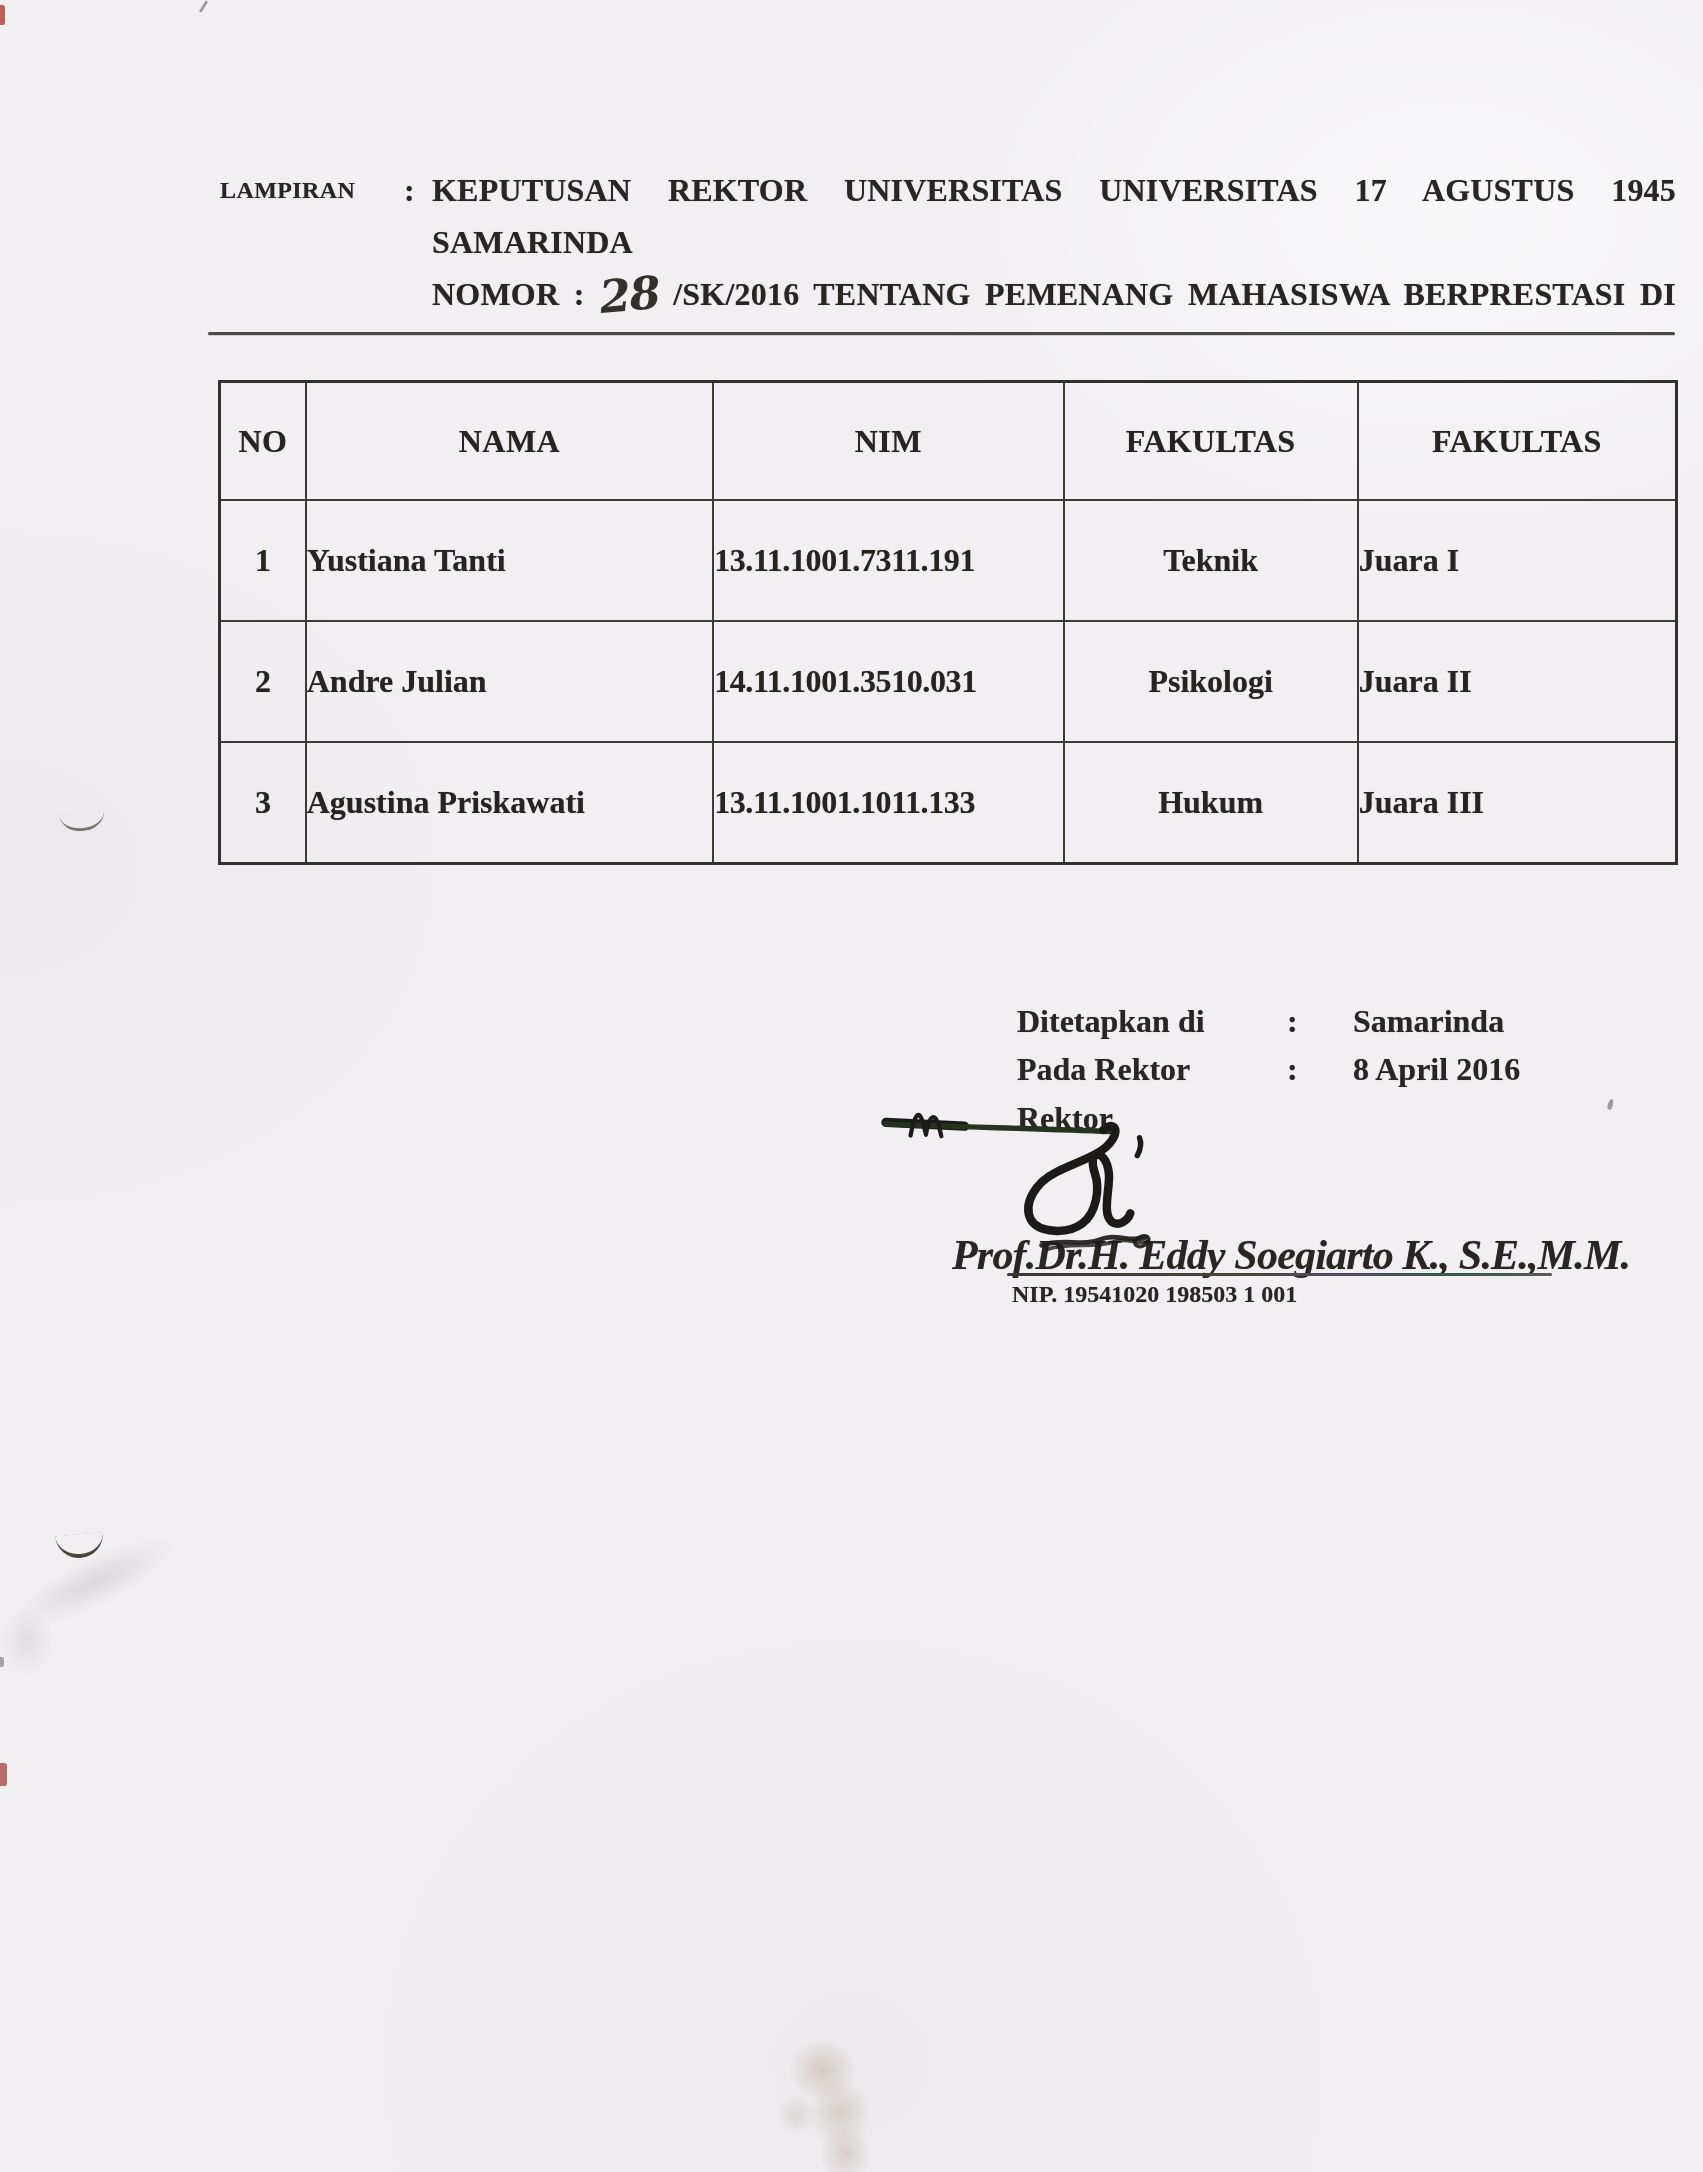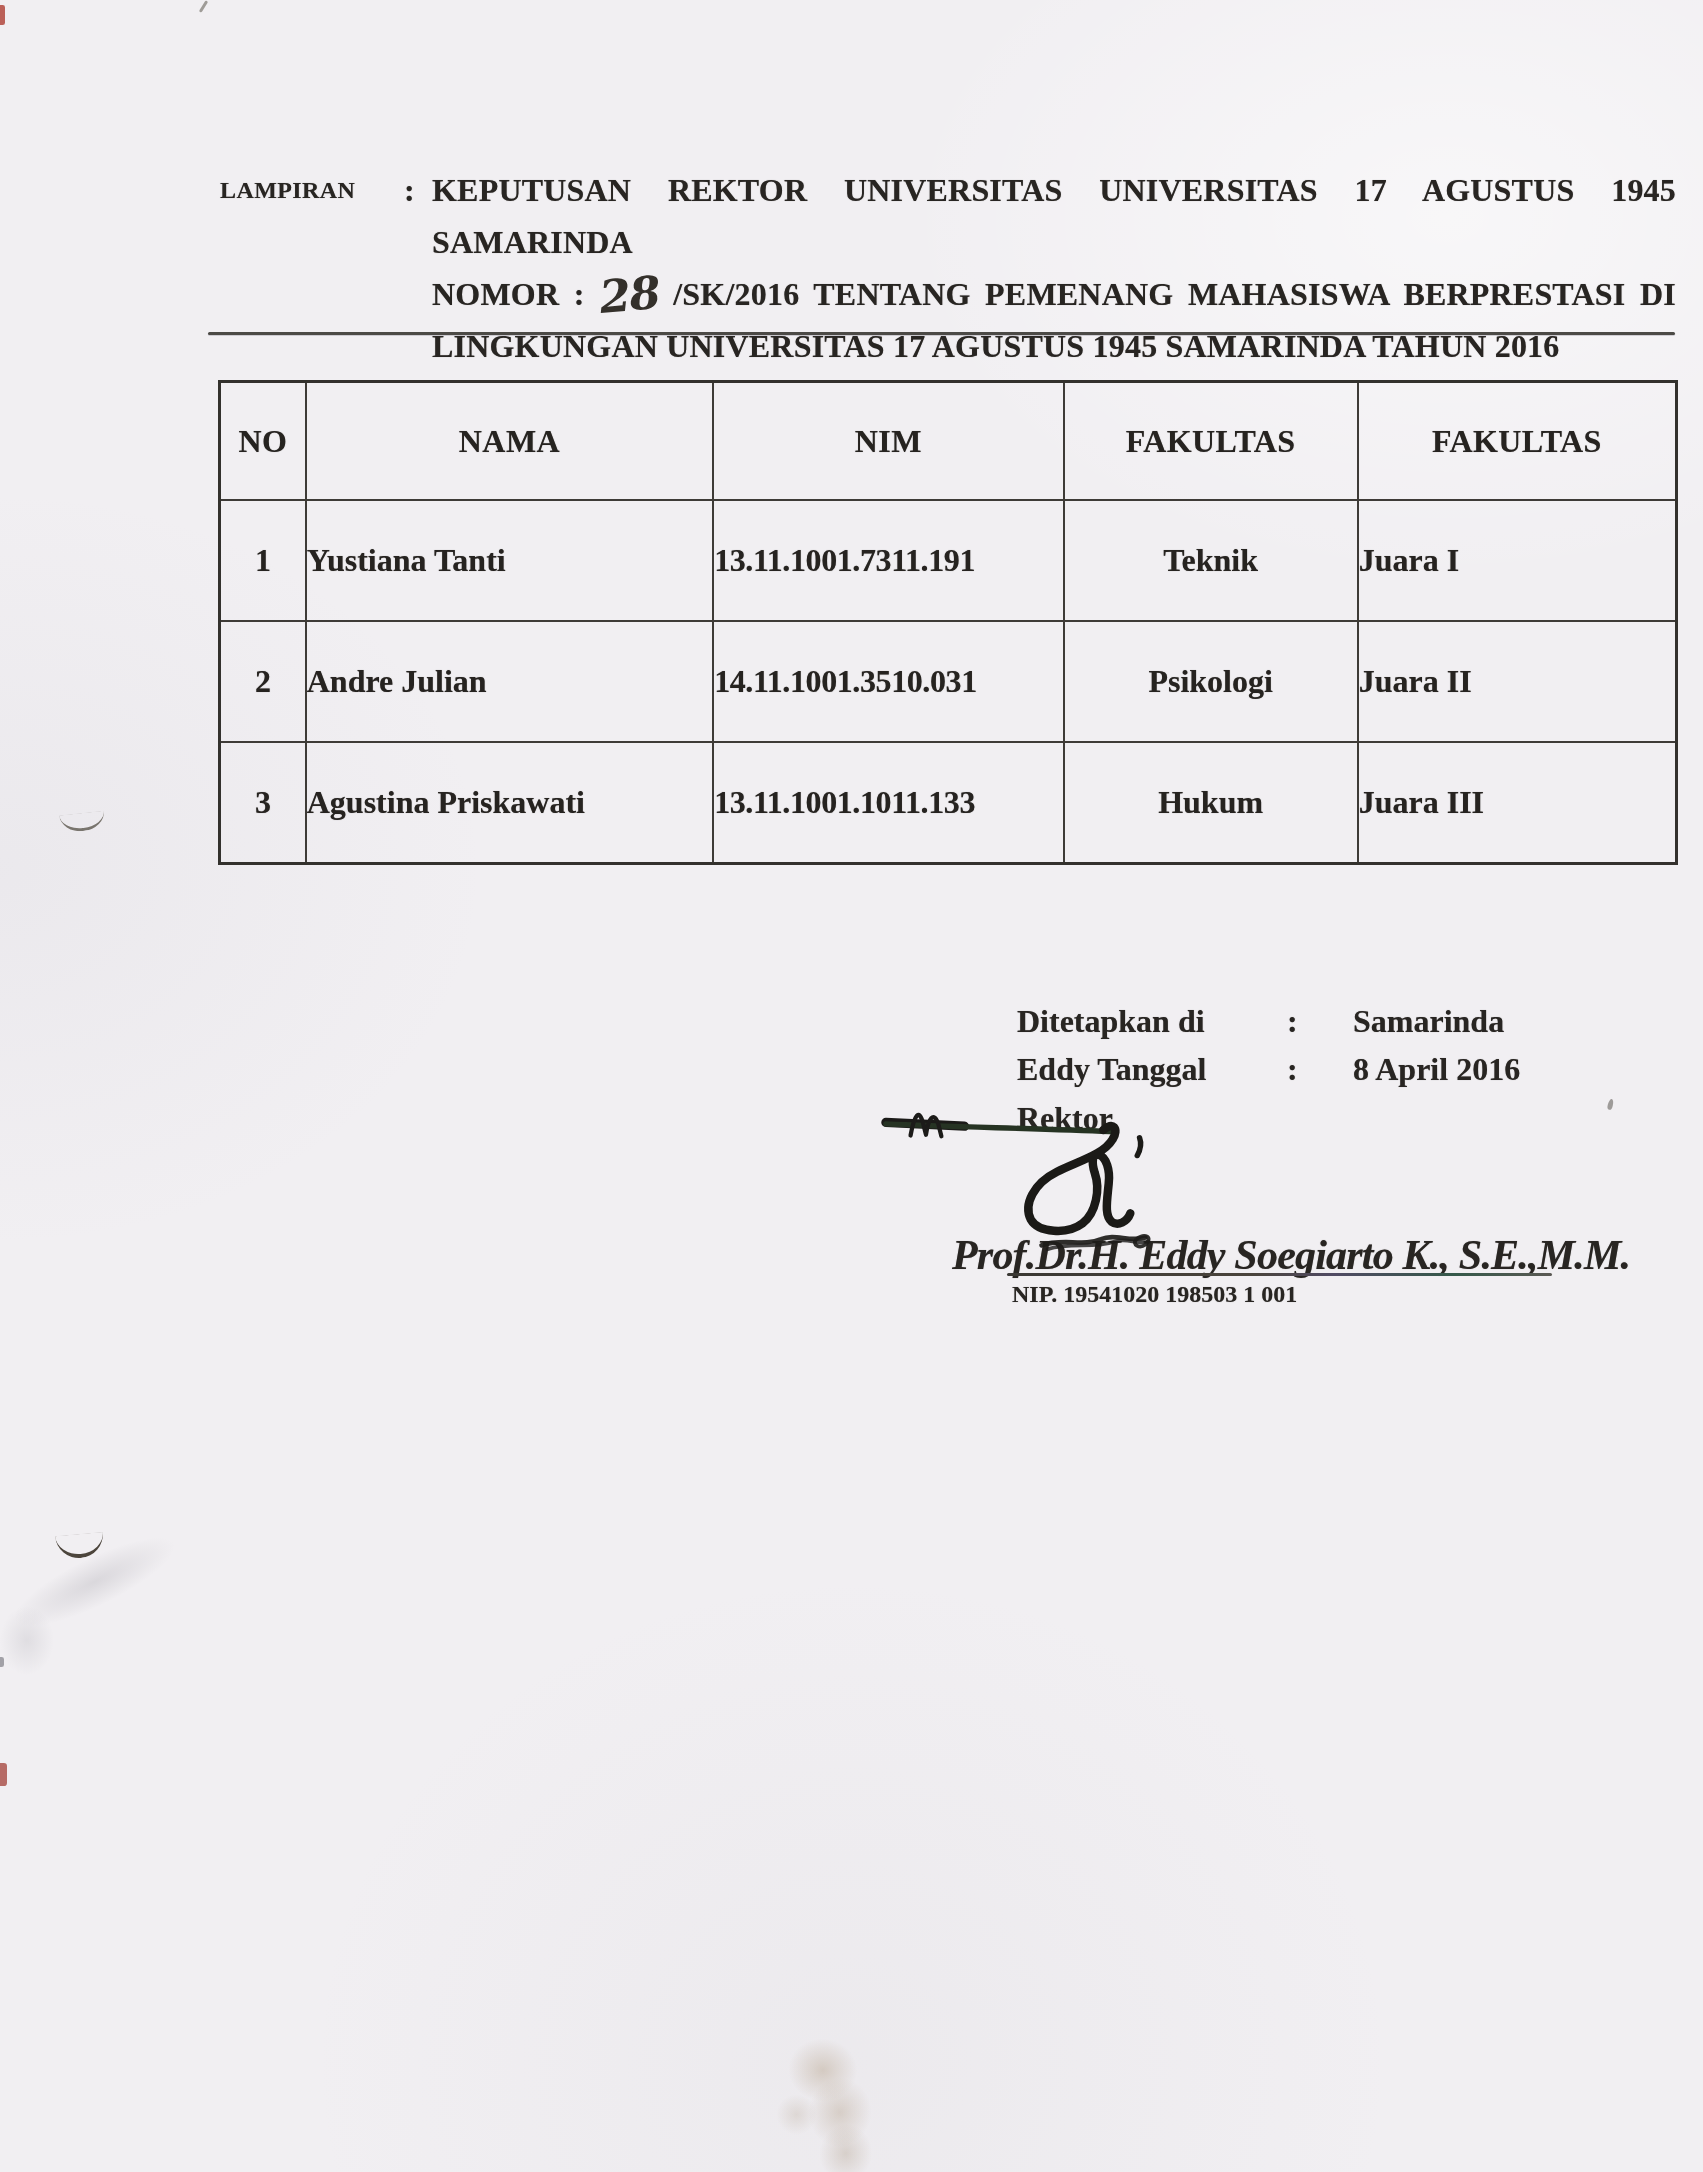--- a/index.html
+++ b/index.html
@@ -148,21 +148,20 @@
 </head>
 <body>
 
 <div class="page">
 
   <div class="lampiran-label ink">LAMPIRAN</div>
   <div class="lampiran-colon ink">:</div>
   <div class="header-lines">
     <div class="header-line justify-line ink">KEPUTUSAN REKTOR UNIVERSITAS UNIVERSITAS 17 AGUSTUS 1945 SAMARINDA</div>
     <div class="header-line justify-line"><span class="ink">NOMOR :</span> <span class="handwritten-number">28</span> <span class="ink">/SK/2016 TENTANG PEMENANG MAHASISWA BERPRESTASI DI</span></div>
-    <div class="header-line ink">LINGKUNGAN UNIVERSITAS 17 AGUSTUS 1945 SAMARINDA TAHUN 2016</div>
   </div>
   <div class="header-divider"></div>
 
   <table class="winners">
     <colgroup>
       <col style="width:5.92%">
         <col style="width:27.96%">
         <col style="width:24.05%">
         <col style="width:20.19%">
         <col style="width:21.88%">
@@ -196,21 +195,21 @@
         <td class="c-fak ink">Hukum</td>
         <td class="c-pre ink">Juara III</td>
       </tr>
     </tbody>
   </table>
 
   <div class="sig-row row-place">
     <span class="sig-label ink">Ditetapkan di</span><span class="sig-colon ink">:</span><span class="ink">Samarinda</span>
   </div>
   <div class="sig-row row-date">
-    <span class="sig-label ink">Eddy Tanggal</span><span class="sig-colon ink">:</span><span class="ink">8 April 2016</span>
+    <span class="sig-label ink">Pada Rektor</span><span class="sig-colon ink">:</span><span class="ink">8 April 2016</span>
   </div>
   <div class="sig-row row-role"><span class="ink">Rektor,</span></div>
 
   <svg class="signature-scribble" width="293" height="147" viewBox="0 0 380 190">
     <path d="M18,30 L120,35" stroke="#1b1a18" stroke-width="12" fill="none" stroke-linecap="round"></path>
     <path d="M18,32 C110,36 220,38 308,42" stroke="#263323" stroke-width="7" fill="none" stroke-linecap="round"></path>
     <path d="M50,47 C55,20 61,12 66,30 L70,46 C73,25 80,15 86,32 L90,48" stroke="#1c1b19" stroke-width="5.5" fill="none" stroke-linecap="round" stroke-linejoin="round"></path>
     <path d="M300,40 C312,28 321,38 312,52 C300,72 268,80 240,94 C210,109 196,136 206,156 C216,173 253,176 273,161 C291,147 296,116 289,96 C284,80 286,70 294,72 C304,75 309,92 307,109 C305,131 301,151 311,159 C319,165 331,159 335,148" stroke="#1b1a17" stroke-width="11" fill="none" stroke-linecap="round" stroke-linejoin="round"></path>
     <path d="M347,50 C350,58 348,66 344,73" stroke="#1b1a17" stroke-width="7" fill="none" stroke-linecap="round"></path>
   </svg>

